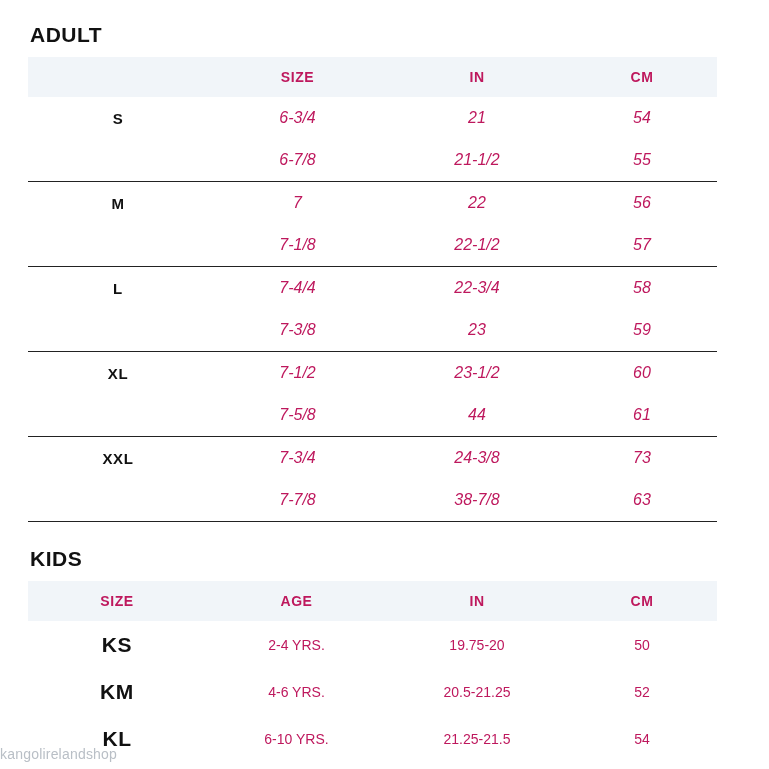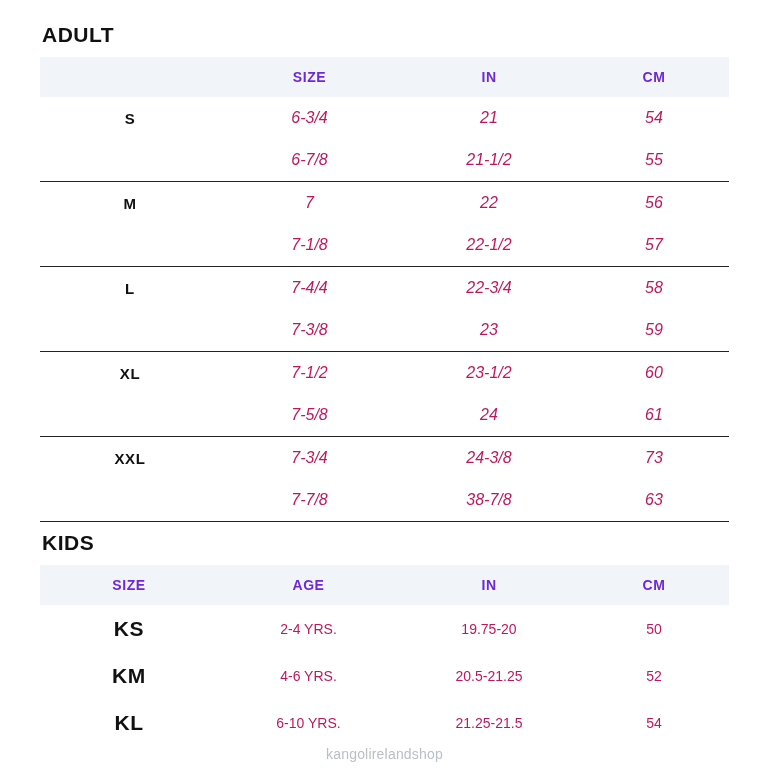--- a/index.html
+++ b/index.html
@@ -12,49 +12,49 @@
     background: #ffffff;
     font-family: "Liberation Sans", sans-serif;
     color: #1a1a1a;
     overflow: hidden;
   }
   .page {
     position: relative;
     width: 769px;
     height: 769px;
     box-sizing: border-box;
-    padding: 22px 40px 0 40px;
+    padding: 22px 40px 0 28px;
   }
   .section-title {
     font-size: 21px;
     font-weight: bold;
     letter-spacing: 0.5px;
     color: #111111;
     margin: 0 0 10px 2px;
     line-height: 1.2;
   }
   .section-title.kids {
-    margin-top: 8px;
+    margin-top: 24px;
   }
   table {
     width: 689px;
     border-collapse: collapse;
     table-layout: fixed;
   }
   col.c-label { width: 180px; }
   col.c-size  { width: 179px; }
   col.c-in    { width: 180px; }
   col.c-cm    { width: 150px; }
 
   thead th {
     background: #f1f5f9;
     font-size: 14px;
     font-weight: bold;
     letter-spacing: 0.6px;
-    color: #6d28d9;
+    color: #be185d;
     height: 38px;
     text-align: center;
     vertical-align: middle;
     border: none;
   }
   thead th.blank { background: #f1f5f9; }
 
   tbody td {
     height: 40px;
     text-align: center;
@@ -95,21 +95,20 @@
   table.kids col.c-label { width: 178px; }
   table.kids col.c-size  { width: 181px; }
   table.kids col.c-in    { width: 180px; }
   table.kids col.c-cm    { width: 150px; }
 
   .watermark {
     position: absolute;
     left: 0;
     right: 0;
     bottom: 7px;
-    text-align: center;
     font-size: 14px;
     color: #b9bfc6;
     letter-spacing: 0.2px;
   }
 </style>
 </head>
 <body>
 
 <div class="page">
 
@@ -169,21 +168,21 @@
       </tr>
       <tr class="group-start">
         <td class="label">XL</td>
         <td>7-1/2</td>
         <td>23-1/2</td>
         <td>60</td>
       </tr>
       <tr>
         <td class="label"></td>
         <td>7-5/8</td>
-        <td>24</td>
+        <td>44</td>
         <td>61</td>
       </tr>
       <tr class="group-start">
         <td class="label">XXL</td>
         <td>7-3/4</td>
         <td>24-3/8</td>
         <td>73</td>
       </tr>
       <tr class="last-row">
         <td class="label"></td>

